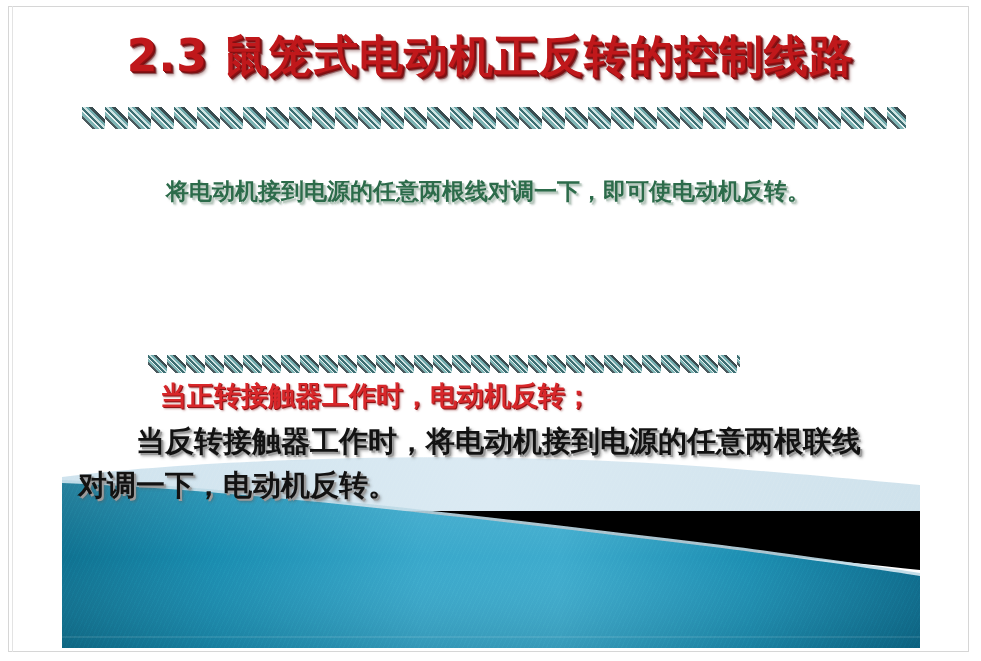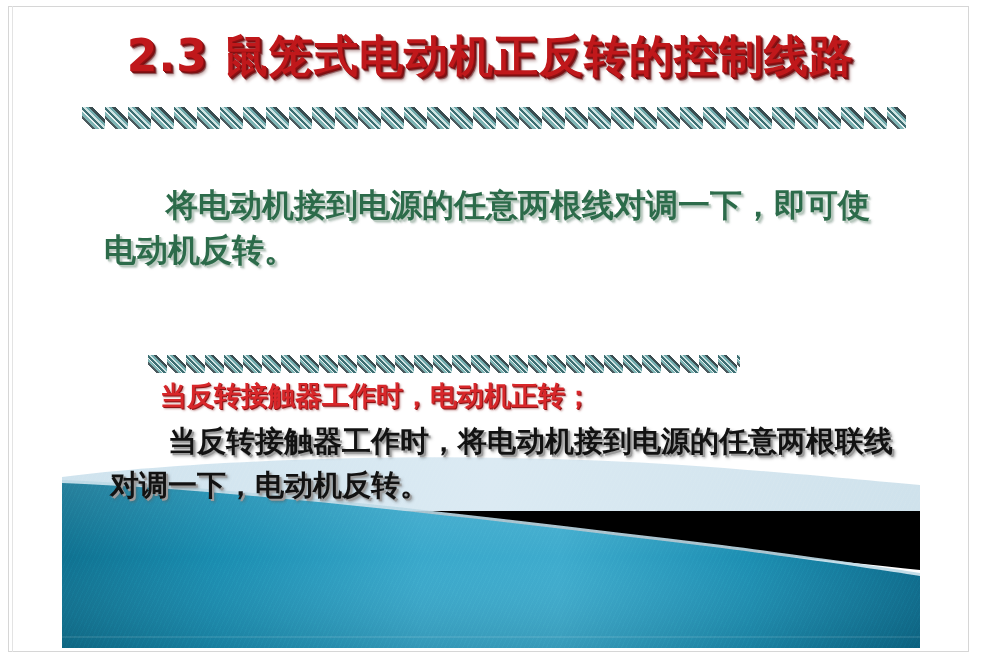--- a/index.html
+++ b/index.html
@@ -98,23 +98,23 @@
   
   .body-text {
     position: absolute;
     font-family: "DejaVu Sans", "Liberation Sans", sans-serif;
     font-weight: bold;
     white-space: pre-wrap;
   }
 
   #para-green {
     left: 104px;
-    top: 183px;
+    top: 175px;
     width: 790px;
-    font-size: 32px;
+    font-size: 23px;
     line-height: 1.42;
     color: #2c6b4a;
     text-indent: 62px;
     text-shadow: 2px 2px 0 #b9c9bf, 3px 3px 2px rgba(150,170,158,0.55);
   }
 
   #line-navy {
     left: 152px;
     top: 288px;
     width: 760px;
@@ -128,21 +128,21 @@
     left: 160px;
     top: 378px;
     width: 760px;
     font-size: 27px;
     line-height: 1.3;
     color: #d8272a;
     text-shadow: 1px 1px 0 #8f1416, 2px 2px 2px rgba(150,60,60,0.5);
   }
 
   #para-black {
-    left: 110px;
+    left: 78px;
     top: 420px;
     width: 790px;
     font-size: 29px;
     line-height: 1.5;
     color: #121212;
     text-indent: 58px;
     text-shadow: 2px 2px 0 #9b9b9b, 3px 3px 3px rgba(90,90,90,0.55);
     z-index: 6;
   }
 
@@ -187,21 +187,21 @@
 
   <div id="title">2.3 鼠笼式电动机正反转的控制线路</div>
 
   <div class="divider" id="divider-top"></div>
 
   <div class="body-text" id="para-green">将电动机接到电源的任意两根线对调一下，即可使电动机反转。</div>
 
 
   <div class="divider" id="divider-mid"></div>
 
-  <div class="body-text" id="line-red">当反转接触器工作时，电动机正转；</div>
+  <div class="body-text" id="line-red">当正转接触器工作时，电动机反转；</div>
 
   <div id="bottom-graphic">
     <svg viewBox="0 0 858 193" preserveAspectRatio="none">
       <defs>
         <linearGradient id="blueGrad" x1="0" y1="0" x2="1" y2="0">
           <stop offset="0%" stop-color="#0f7190"></stop>
           <stop offset="18%" stop-color="#1a8cb0"></stop>
           <stop offset="42%" stop-color="#3aa8cb"></stop>
           <stop offset="58%" stop-color="#3eabcd"></stop>
           <stop offset="80%" stop-color="#1d8eb2"></stop>

